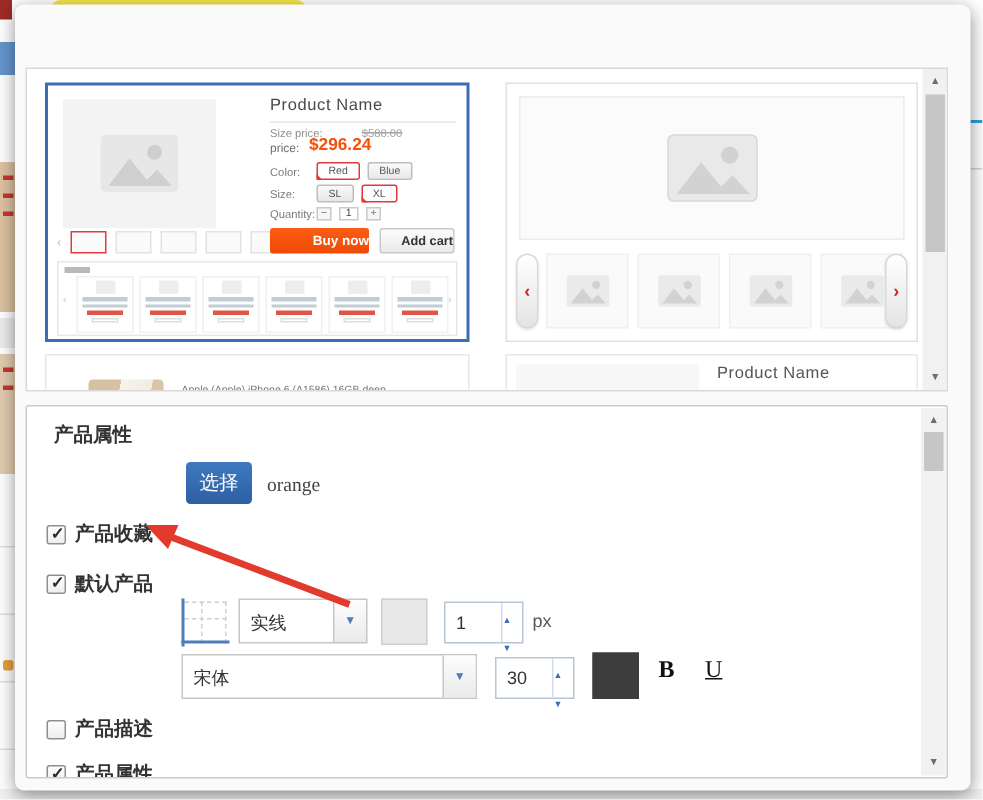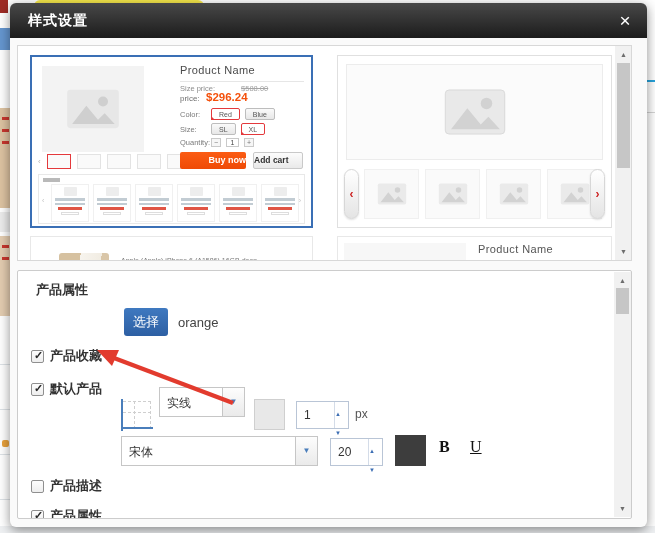--- a/index.html
+++ b/index.html
@@ -66,21 +66,21 @@
   .qty-val { background:#fff; color:#444; width:13px; }
   .t1-thumbs { left:6px; top:97px; display:flex; align-items:center; gap:6px; }
   .t1-arrow { font-size:8px; color:#b5b5b5; }
   .t1-thumb { width:24px; height:15px; background:#fafafa; border:1px solid #e3e3e3;
               display:flex; align-items:center; justify-content:center; }
   .t1-thumb.sel { border:1px solid #e4393c; }
   .buy-btn { left:148px; top:95px; width:66px; height:17px; background:linear-gradient(180deg,#fb5c14,#ef4a05);
              border-radius:2px; color:#fff; font-size:9px; font-weight:bold; text-align:right; line-height:17px; }
   .cart-btn { left:221px; top:95px; width:50px; height:17px; background:linear-gradient(180deg,#fcfcfc,#e9e9e9);
               border:1px solid #c9c9c9; border-radius:2px; color:#333; font-size:8.5px; font-weight:bold;
-              text-align:left; line-height:15px; }
+              text-align:right; line-height:15px; }
   .rel-strip { left:6px; top:117px; width:267px; height:50px; border:1px solid #e8e8e8; background:#fff; }
   .rel-label { left:4px; top:3px; width:17px; height:4px; background:#b9b9b9; }
   .rel-cards { left:12px; top:9px; display:flex; gap:4px; }
   .rel-arrow { position:absolute; top:22px; font-size:7px; color:#c2c2c2; }
   .mini-card { width:38px; height:38px; border:1px solid #f0f0f0; background:#fff;
                display:flex; flex-direction:column; align-items:center; padding-top:2px; }
   .mini-img { width:13px; height:9px; background:#ededed; border-radius:1px; }
   .mini-line { width:30px; height:2.5px; background:#c2ccd3; margin-top:2px; }
   .mini-red { width:24px; height:2.5px; background:#e05545; margin-top:2px; }
   .mini-qty { width:18px; height:3.5px; border:1px solid #ddd; margin-top:2px; }
@@ -115,21 +115,21 @@
   .sb-form .sb-thumb { top:16px; height:26px; }
 
   
   .form-panel { left:7px; top:267px; width:615px; height:249px; background:#fff;
                 border:1px solid #cccccc; border-radius:2px; overflow:hidden; }
   .form-label { font-size:13px; font-weight:600; color:#333; }
   .lbl-default { left:18px; top:10px; }
   .select-btn { left:106px; top:37px; width:44px; height:28px; border-radius:3px;
                 background:linear-gradient(180deg,#3f79c0,#2d5fa3); color:#fff; font-size:13px;
                 text-align:center; line-height:28px; cursor:pointer; }
-  .sel-value { left:160px; top:44px; font-size:13px; color:#444; }
+  .sel-value { left:160px; top:44px; font-size:13px; color:#444;font-family:Liberation Serif, serif; }
 
   .cb-row { position:absolute; display:flex; align-items:center; gap:6px; }
   .cb { width:13px; height:13px; border:1px solid #8f8f8f; border-radius:2px;
         background:linear-gradient(180deg,#fdfdfd,#eee); position:relative; }
   .cb .tick { display:none; position:absolute; left:0; top:-2px; width:13px; text-align:center;
               font-size:11px; font-weight:bold; color:#2a2a2a; }
   .cb.on .tick { display:block; }
   .cb-1 { left:13px; top:76px; } .cb-2 { left:13px; top:109px; }
   .cb-3 { left:13px; top:206px; } .cb-4 { left:13px; top:236px; }
 
@@ -139,21 +139,21 @@
   .bw-dash-h { position:absolute; left:2px; top:13px; width:28px; border-top:1px dashed #cfcfcf; }
   .bw-dash-v { position:absolute; left:13px; top:2px; height:28px; border-left:1px dashed #cfcfcf; }
   .bw-blue-left { position:absolute; left:0; top:0; height:32px; border-left:2px solid #4a7ebb; }
   .bw-blue-bottom { position:absolute; left:0; bottom:2px; width:32px; border-bottom:2px solid #4a7ebb; }
 
   .select { position:absolute; height:30px; background:#fff; border:1px solid #c6c6c6; }
   .select .sel-text { position:absolute; left:7px; top:7px; font-size:12px; color:#333; }
   .select .sel-arrow { position:absolute; right:0; top:0; width:22px; height:28px; border-left:1px solid #c6c6c6;
                        background:linear-gradient(180deg,#fdfdfd,#eaeaea); color:#4a7ebb; font-size:8px;
                        text-align:center; line-height:28px; }
-  .sel-style { left:141px; top:116px; width:86px;padding-left:36px; }
+  .sel-style { left:141px; top:128px; width:86px;padding-left:36px; }
   .sel-font { left:103px; top:165px; width:197px; }
 
   .swatch { position:absolute; width:31px; height:31px; border:1px solid #cfcfcf; }
   .swatch-gray { left:236px; top:128px; background:#e8e8e8; }
   .swatch-dark { left:377px; top:164px; background:#3d3d3d; border-color:#3d3d3d; }
 
   .spinner { position:absolute; width:53px; height:28px; background:#fff; border:1px solid #b9c5d6; }
   .spin-val { position:absolute; left:7px; top:6px; font-size:12px; color:#333; }
   .spin-arrows { position:absolute; right:0; top:0; width:14px; height:26px; border-left:1px solid #d4dce8; }
   .spin-a { height:13px; font-size:6px; color:#3c6eb4; text-align:center; line-height:13px; cursor:pointer; }
@@ -194,24 +194,20 @@
     <i></i>
   </div>
 <div class="bg-frag dot-bit"></div>
 <div class="bg-frag right-sliver"></div>
 <div class="bg-frag blue-line"></div>
 <div class="bg-frag gray-line"></div>
 <div class="bg-frag bottom-strip"></div>
 
 <div class="abs dialog">
 
-  <div class="abs dlg-header">
-    <div class="abs dlg-title">样式设置</div>
-    <div class="abs dlg-close">×</div>
-  </div>
 
   <div class="abs tpl-panel">
 
     <div class="abs tpl tpl1">
       <div class="abs imgbox t1-img">
         <svg class="picto" width="54" height="40" viewBox="0 0 64 48">
           <rect x="1" y="1" width="62" height="46" rx="4" fill="#e7e7e7"></rect>
           <circle cx="44" cy="15" r="6" fill="#cfcfcf"></circle>
           <path d="M7 42 L24 20 L38 37 L46 29 L58 42 Z" fill="#cfcfcf"></path>
         </svg>
@@ -406,21 +402,21 @@
         <span class="spin-a">▼</span>
       </span>
     </div>
     <div class="abs px-label">px</div>
 
     <div class="select sel-font">
       <span class="sel-text">宋体</span>
       <span class="sel-arrow">▼</span>
     </div>
     <div class="spinner spin-font">
-      <span class="spin-val">20</span>
+      <span class="spin-val">30</span>
       <span class="spin-arrows">
         <span class="spin-a">▲</span>
         <span class="spin-a">▼</span>
       </span>
     </div>
     <div class="swatch swatch-dark"></div>
     <div class="abs b-label">B</div>
     <div class="abs u-label">U</div>
 
     <div class="abs cb-row cb-3">

